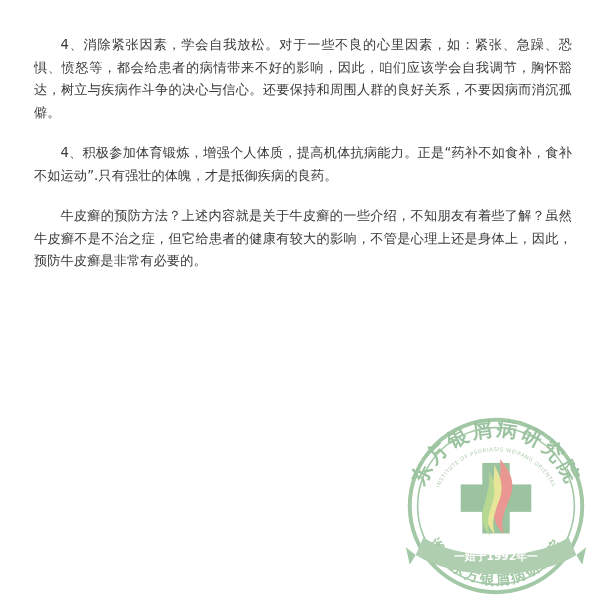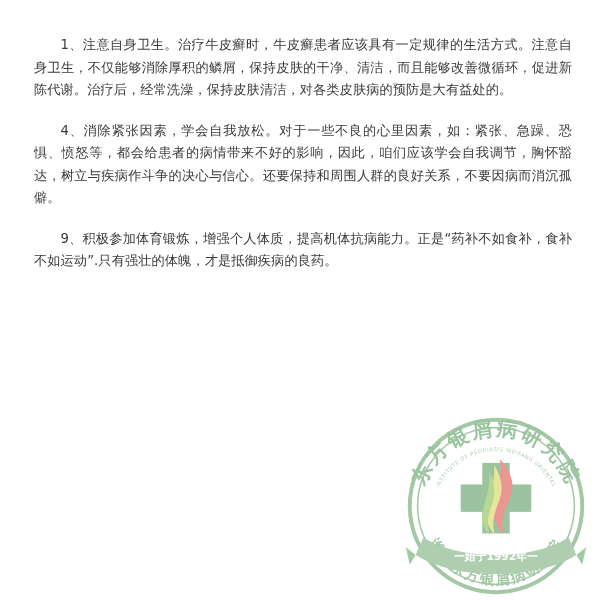--- a/index.html
+++ b/index.html
@@ -109,18 +109,18 @@
       <g>
         <path d="M26,132 C60,156 140,156 174,132 L182,150 C140,176 60,176 18,150 Z" fill="#7fb07f"></path>
         <path d="M18,150 L8,142 L12,160 Z" fill="#6aa86f"></path>
         <path d="M182,150 L192,142 L188,160 Z" fill="#6aa86f"></path>
       </g>
       <text x="100" y="155" text-anchor="middle" font-family="'DejaVu Sans','Liberation Sans',sans-serif" font-size="11" font-weight="bold" fill="#ffffff">一始于1992年一</text>
     </svg>
   </div>
 
   <div id="article">
-    <p class="para">1、注意自身卫生。治疗牛皮癣时，牛皮癣患者应该具有一定规律的生活方式。注意自身卫生，不仅能够消除厚积的鳞屑，保持皮肤的干净、清洁，而且能够改善微循环，促进新陈代谢。治疗后，经常洗澡，保持皮肤清洁，对各类皮肤病的预防是大有益处的。</p>
     <p class="para">4、消除紧张因素，学会自我放松。对于一些不良的心里因素，如：紧张、急躁、恐惧、愤怒等，都会给患者的病情带来不好的影响，因此，咱们应该学会自我调节，胸怀豁达，树立与疾病作斗争的决心与信心。还要保持和周围人群的良好关系，不要因病而消沉孤僻。</p>
-    <p class="para">9、积极参加体育锻炼，增强个人体质，提高机体抗病能力。正是“药补不如食补，食补不如运动”.只有强壮的体魄，才是抵御疾病的良药。</p>
+    <p class="para">4、积极参加体育锻炼，增强个人体质，提高机体抗病能力。正是“药补不如食补，食补不如运动”.只有强壮的体魄，才是抵御疾病的良药。</p>
+    <p class="para">牛皮癣的预防方法？上述内容就是关于牛皮癣的一些介绍，不知朋友有着些了解？虽然牛皮癣不是不治之症，但它给患者的健康有较大的影响，不管是心理上还是身体上，因此，预防牛皮癣是非常有必要的。</p>
   </div>
 
 </div>
 
 </body></html>

